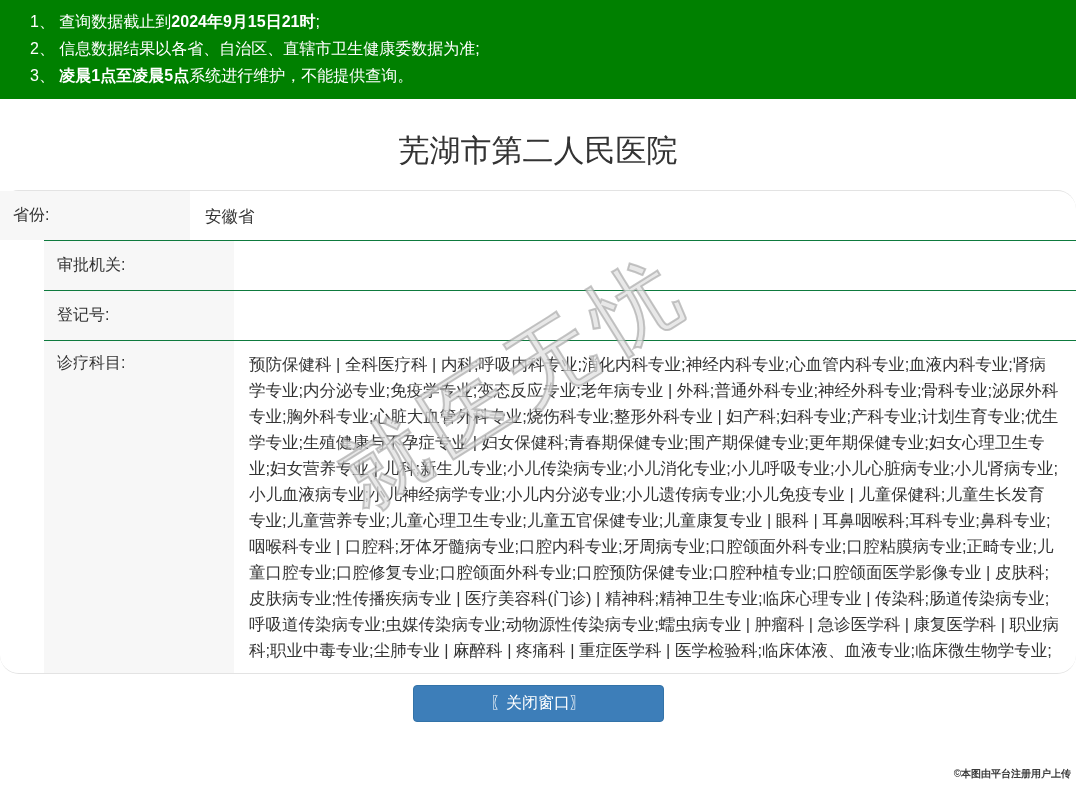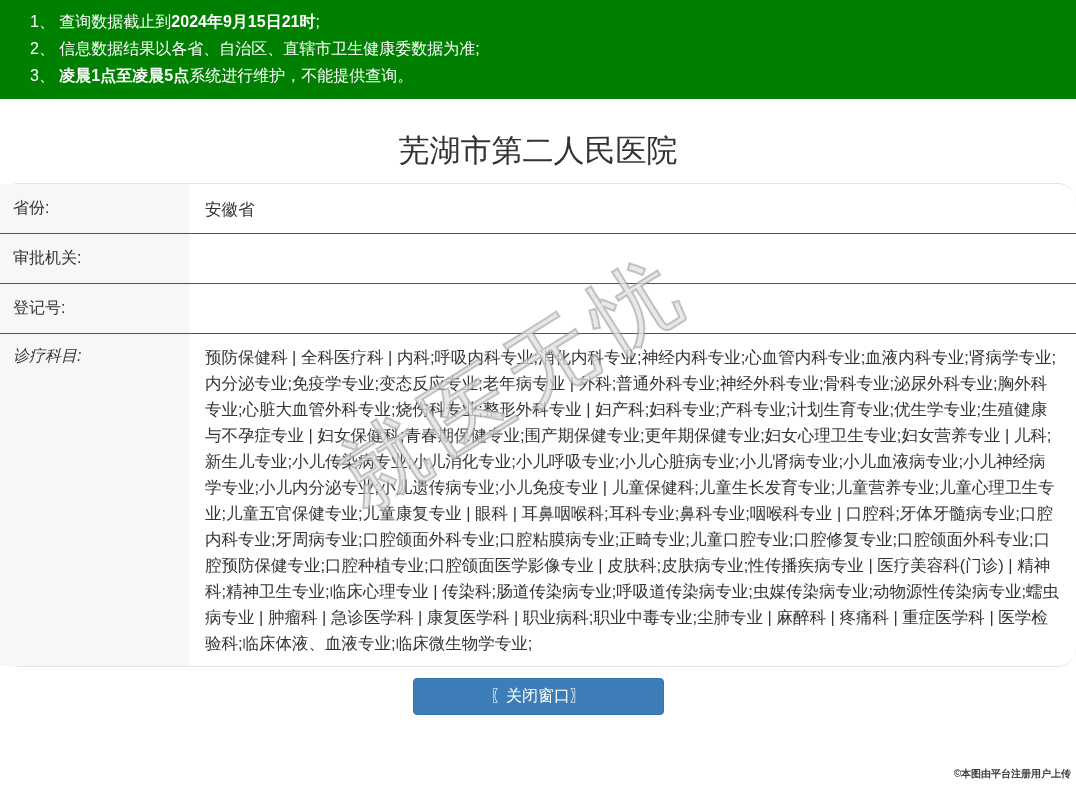--- a/index.html
+++ b/index.html
@@ -16,41 +16,41 @@
     font-size:16px;
   }
   .notice-line{line-height:27px;white-space:nowrap;}
   .notice-line b{font-weight:bold;}
   
   .page-title{
     text-align:center;
     font-size:31px;
     font-weight:500;
     color:#333;
-    margin:30px 0 10px 0;
+    margin:30px 0 17px 0;
     line-height:44px;
   }
   
   .info-table{
     border-top:1px solid #e3e3e3;
     border-bottom:1px solid #e3e3e3;
     position:relative;
     z-index:1;
     border-radius:19px;
   }
   .info-row{display:flex;min-height:49px;}
-  .info-row + .info-row{border-top:1px solid var(--divider-green,#0e7a3e);}
+  .info-row + .info-row{border-top:1px solid var(--divider-green,#0e7a3e);margin-left:44px;}
   .label-cell{
     flex:0 0 190px;width:190px;box-sizing:border-box;
     background:#f7f7f7;
     display:flex;align-items:center;
     padding:0 10px 0 13px;
     font-size:16px;color:#333;
   }
-  .info-row.tall .label-cell{align-items:flex-start;padding-top:12px;font-style:italic;}
+  .info-row.tall .label-cell{align-items:flex-start;padding-top:12px;}
   .value-cell{
     flex:1;box-sizing:border-box;
     display:flex;align-items:center;
     padding:10px 16px 10px 15px;
     font-size:16.5px;line-height:26px;color:#333;
   }
   .value-cell > span{width:100%;}
   
   .watermark{
     position:absolute;

